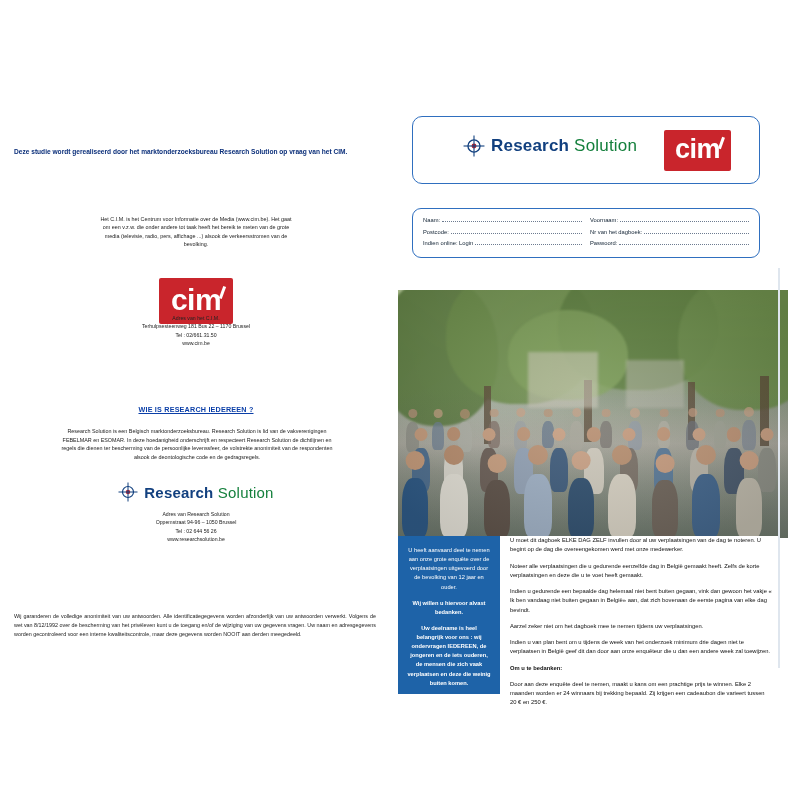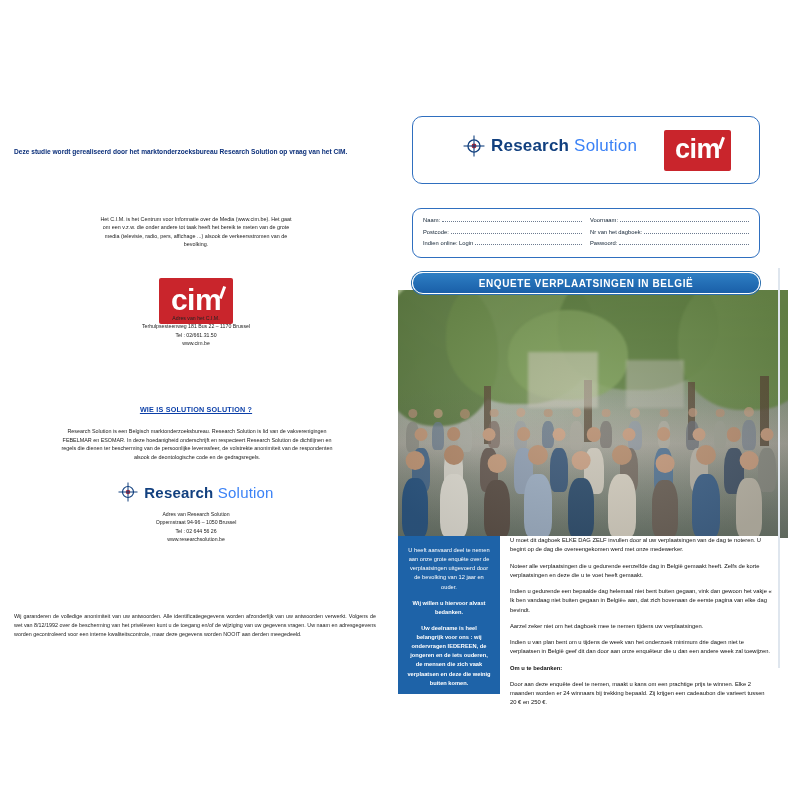--- a/index.html
+++ b/index.html
@@ -158,21 +158,21 @@
     font-size: 15px;
     letter-spacing: 0.2px;
     white-space: nowrap;
   }
   .rs-words .rs-bold {
     font-weight: bold;
     color: #12407f;
   }
   .rs-words .rs-light {
     font-weight: normal;
-    color: #3b82f6;
+    color: #15803d;
   }
 
   
   .right-page {
     position: absolute;
     left: 388px;
     top: 108px;
     width: 400px;
     height: 592px;
   }
@@ -403,21 +403,21 @@
     </span>
   </div>
 
   <div class="lp-cim-addr">
     <div>Adres van het C.I.M.</div>
     <div>Terhulpsesteenweg 181 Bus 22 – 1170 Brussel</div>
     <div>Tel : 02/661.31.50</div>
     <div>www.cim.be</div>
   </div>
 
-  <div class="lp-h2">WIE IS SOLUTION SOLUTION ?</div>
+  <div class="lp-h2">WIE IS RESEARCH IEDEREEN ?</div>
 
   <div class="lp-p2">Research Solution is een Belgisch marktonderzoeksbureau. Research Solution is lid van de vakverenigingen  FEBELMAR en ESOMAR. In deze hoedanigheid onderschrijft en respecteert Research Solution de dichtlijnen en regels die dienen ter bescherming van de persoonlijke levenssfeer, de volstrekte anonimiteit van de respondenten alsook de deontologische code en de gedragsregels.</div>
 
   <div class="lp-rs-logo">
     <span class="rs-logo">
       <span class="rs-mark" style="width:20px;height:20px;">
         <svg viewBox="0 0 40 40" width="20" height="20" aria-hidden="true">
           <circle cx="20" cy="20" r="11" fill="none" stroke="#12407f" stroke-width="2.4"></circle>
           <circle cx="20" cy="20" r="4.5" fill="#c9252c"></circle>
           <line x1="20" y1="1" x2="20" y2="39" stroke="#12407f" stroke-width="2"></line>
@@ -621,21 +621,20 @@
         </div>
       <div class="person" style="left:348px;bottom:0;width:26px;height:60px;background:#bdb8aa;">
           <span class="head" style="background:#c9a083;"></span>
         </div>
     </div>
 
     <div class="photo-vignette"></div>
   </div>
   <div class="rp-photo-frame-l"></div>
 
-  <div class="rp-titlebar">ENQUETE VERPLAATSINGEN IN BELGIË</div>
 
   <div class="rp-body">
     <div class="blue-box">
       <p>U heeft aanvaard deel te nemen aan onze grote enquête over de verplaatsingen uitgevoerd door de bevolking van 12 jaar en ouder.</p>
       <p class="bb-bold">Wij willen u hiervoor alvast bedanken.</p>
       <p class="bb-bold">Uw deelname is heel belangrijk voor ons : wij ondervragen IEDEREEN, de jongeren en de iets ouderen, de mensen die zich vaak verplaatsen en deze die weinig buiten komen.</p>
     </div>
 
     <div class="rp-right-text">
       <p>U moet dit dagboek ELKE DAG ZELF invullen door al uw verplaatsingen van de dag te noteren. U begint op de dag die overeengekomen werd met onze medewerker.</p>

